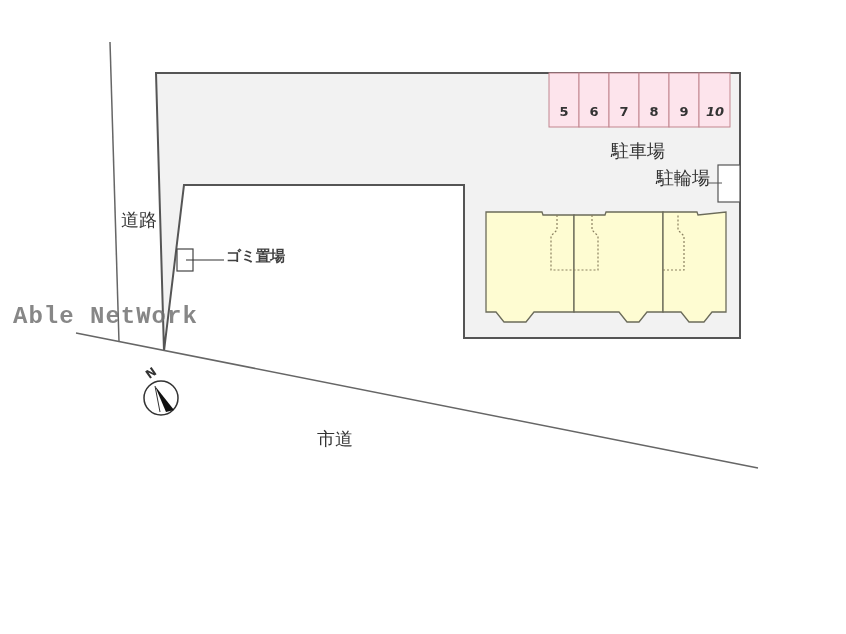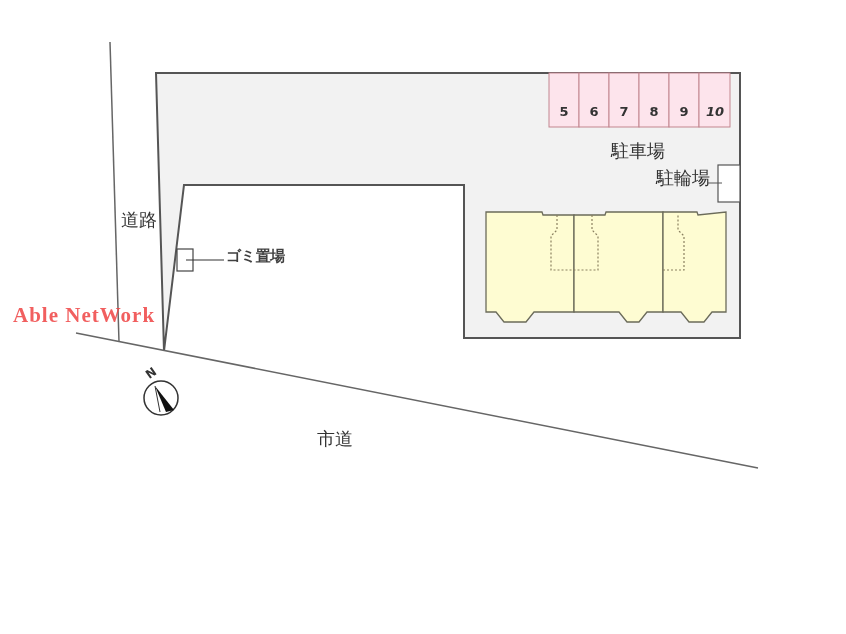--- a/index.html
+++ b/index.html
@@ -1,20 +1,20 @@
 <!DOCTYPE html>
 <html><head>
 <meta charset="utf-8">
 <style>
   html,body{margin:0;padding:0;background:#ffffff;}
   body{width:846px;height:634px;position:relative;overflow:hidden;font-family:"DejaVu Sans",sans-serif;}
   svg{position:absolute;left:0;top:0;}
   .lbl{position:absolute;font-size:18px;color:#333;white-space:nowrap;}
   .lbl-bold{position:absolute;font-size:15px;font-weight:bold;color:#404040;white-space:nowrap;letter-spacing:-0.5px;}
-  .wm{position:absolute;left:13px;top:303px;font-size:21px;font-weight:bold;color:#ef4444;opacity:0.85;letter-spacing:1px;white-space:nowrap;font-family:Liberation Serif, serif;}
+  .wm{position:absolute;left:13px;top:303px;font-size:24px;font-weight:bold;color:#737373;opacity:0.85;letter-spacing:1px;white-space:nowrap;font-family:Liberation Mono, monospace;}
   .pnum{position:absolute;top:104px;font-size:13px;font-weight:bold;color:#333;width:30px;text-align:center;}
 </style>
 </head>
 <body>
 
 <svg width="846" height="634" viewBox="0 0 846 634">
 
   <line x1="110" y1="42" x2="119" y2="342" stroke="#666" stroke-width="1.5"></line>
 
   <polygon points="156,73 740,73 740,338 464,338 464,185 184,185 164,351 156,73" fill="#f2f2f2" stroke="#555" stroke-width="2"></polygon>

